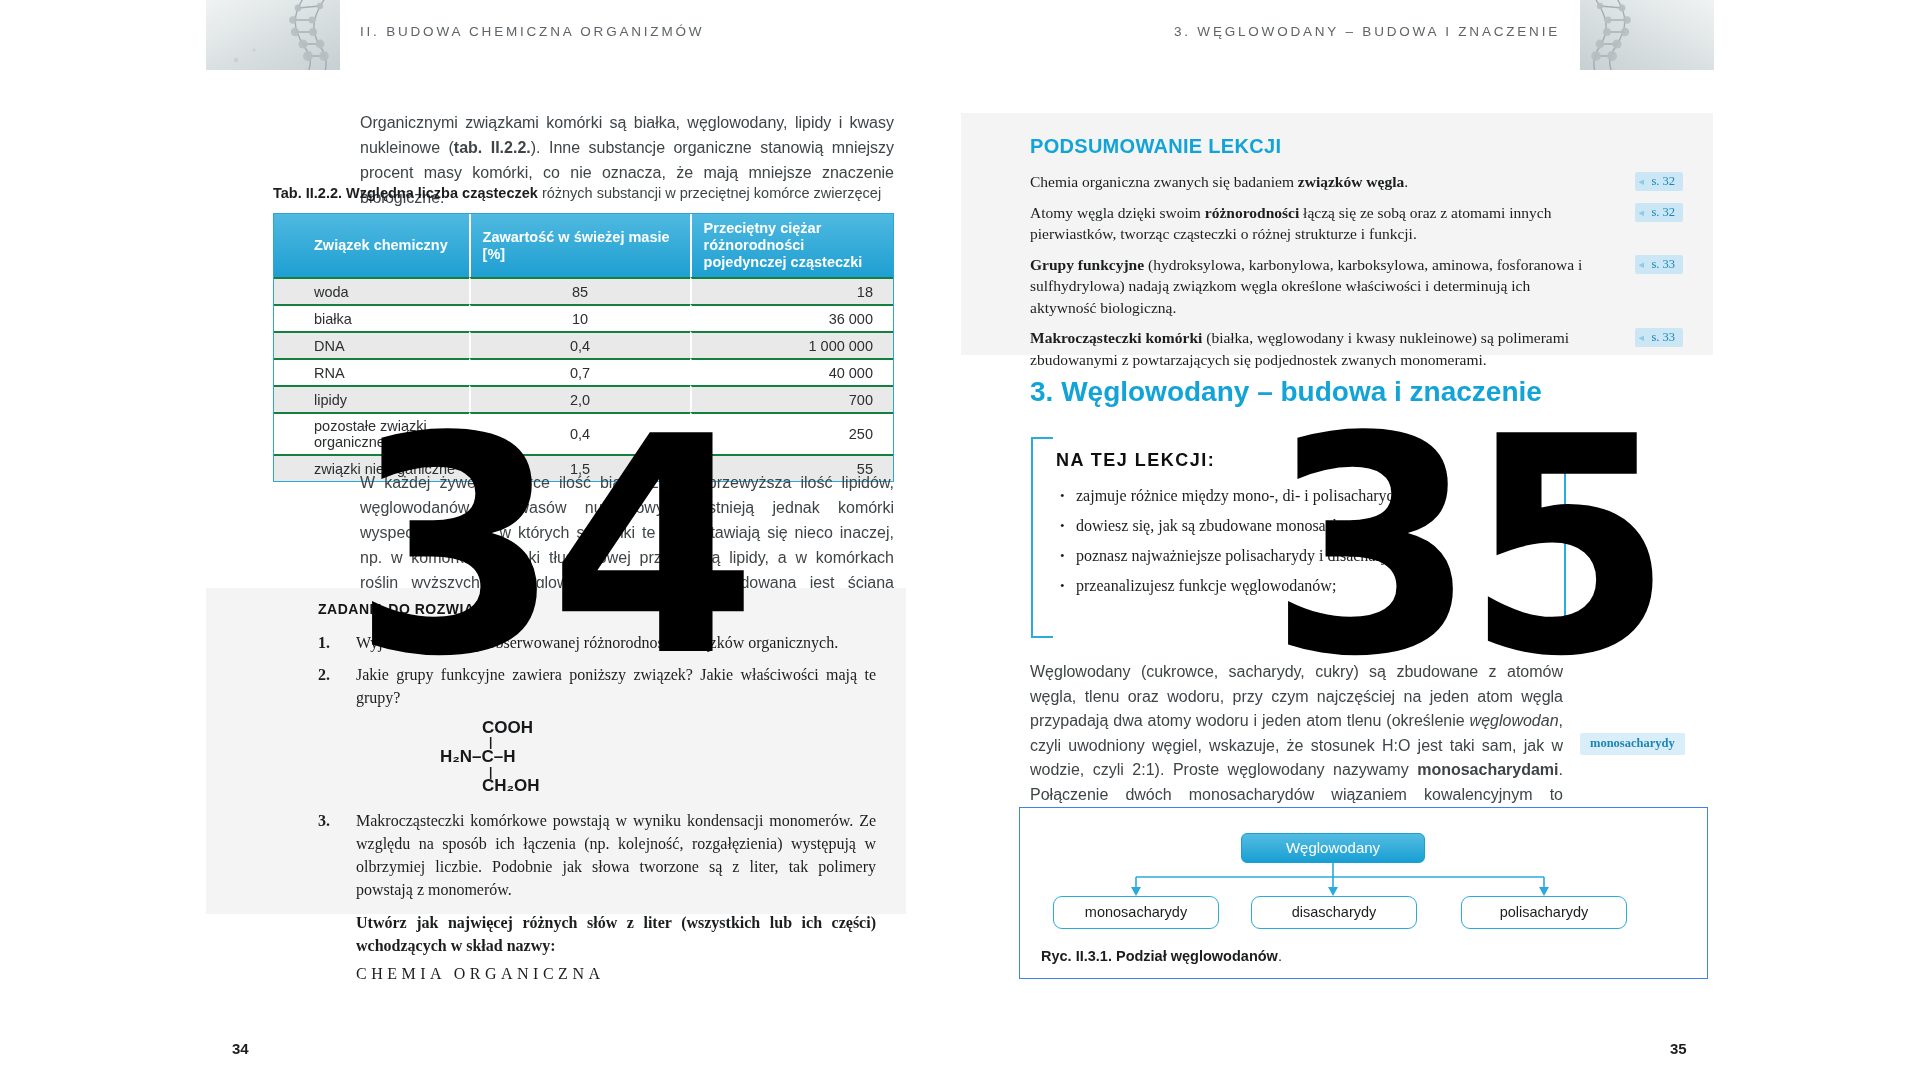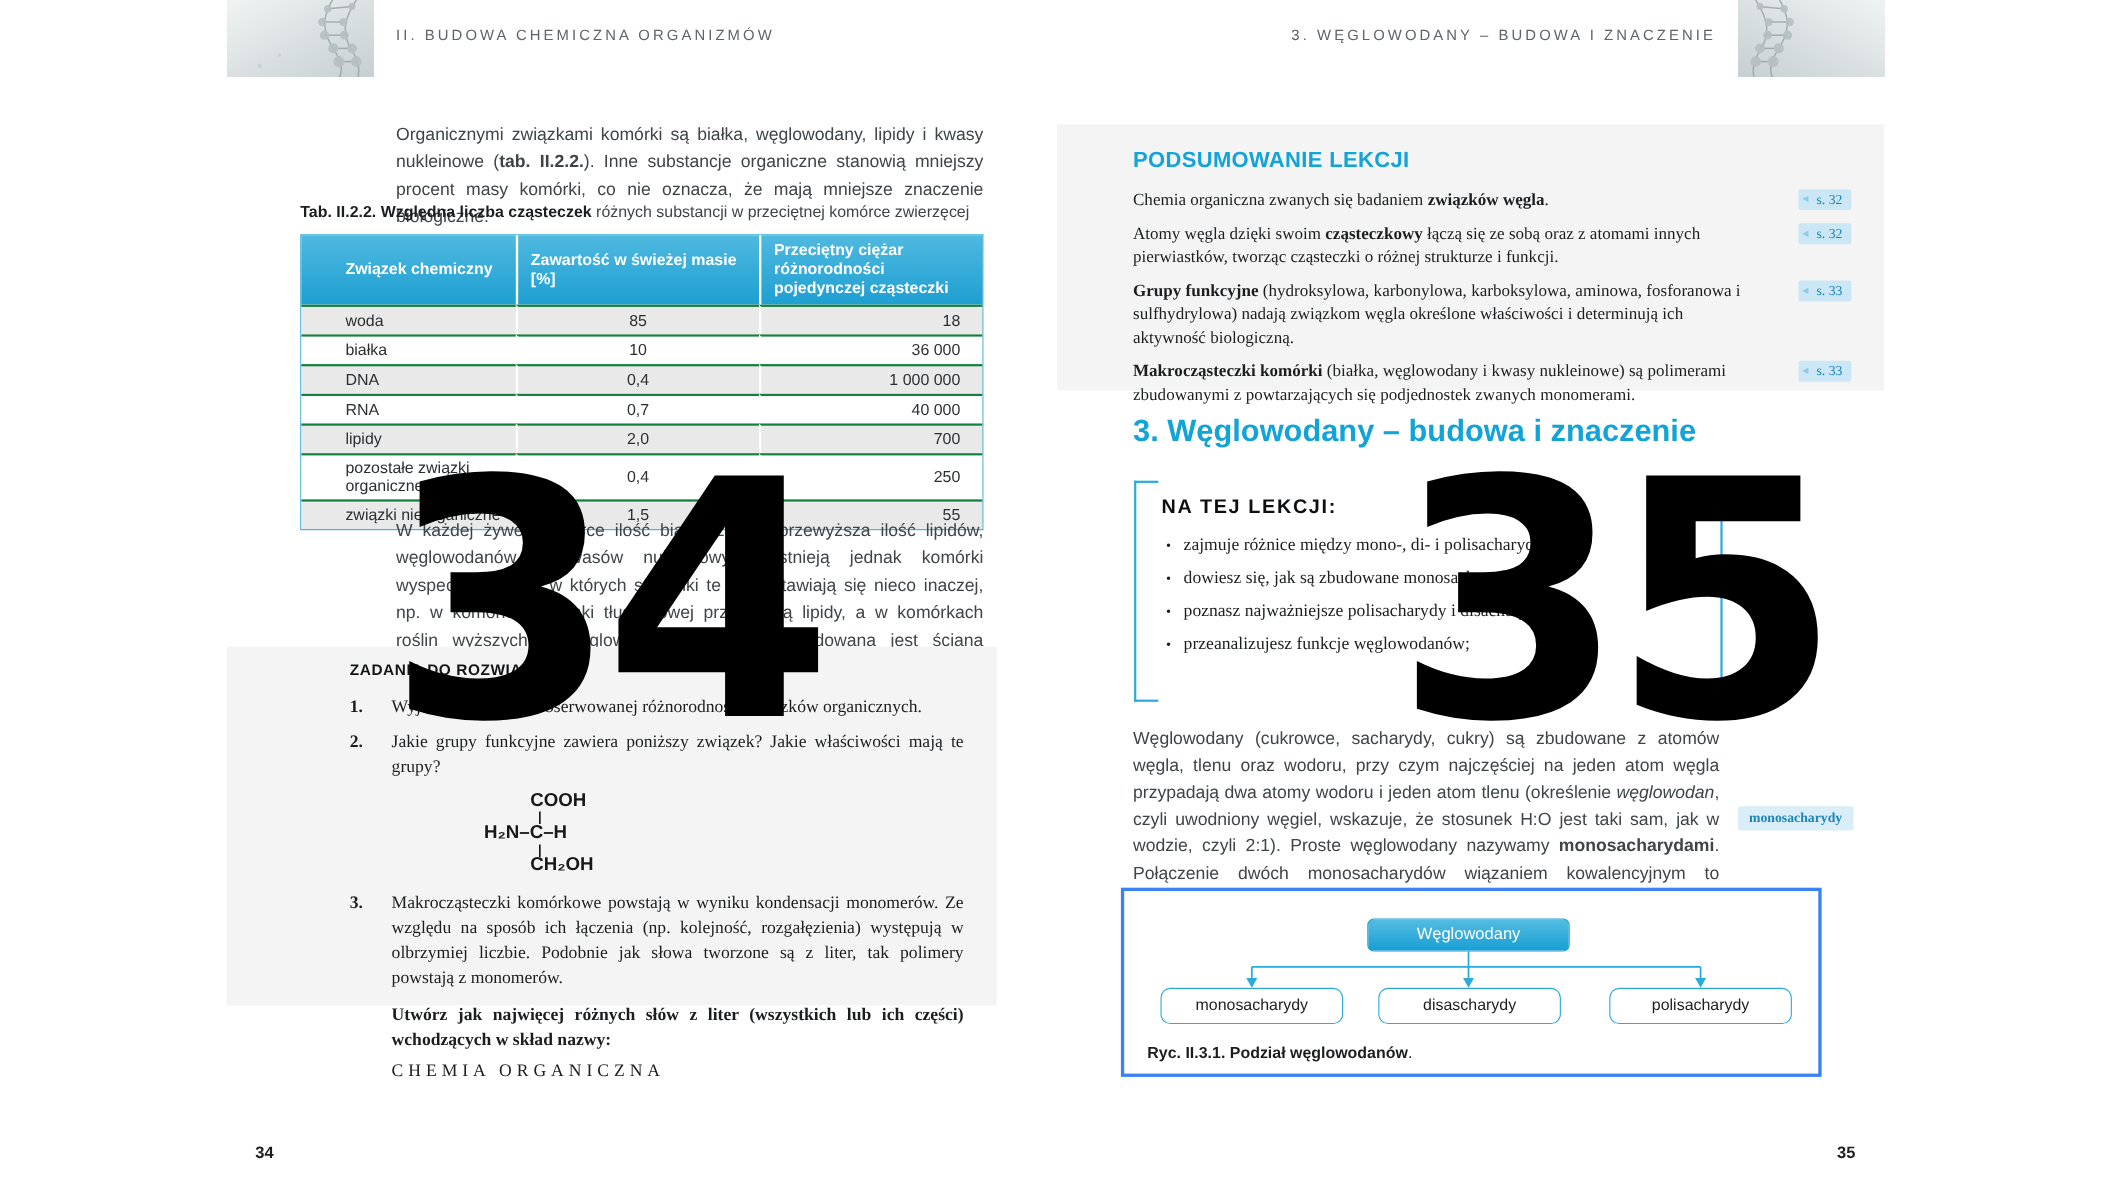--- a/index.html
+++ b/index.html
@@ -86,22 +86,22 @@
                        font-family:"Liberation Serif", serif; font-size:16px; line-height:25px; color:#1b1d1f; }
   .lesson-bullets li::before { content:"•"; position:absolute; left:2px; font-size:13px; color:#1b1d1f; }
 
   .right-para { left:1030px; top:660px; width:533px; line-height:24.5px; }
 
   .margin-note { position:absolute; left:1580px; top:733px; background:#d9eef8; color:#1d84b5;
                  font-family:"Liberation Serif", serif; font-weight:bold; font-size:12.5px;
                  padding:3px 10px 4px; border-radius:2px; }
 
   
-  .figure-box { position:absolute; left:1019px; top:807px; width:637px; height:172px; background:#fff;
-                border:3px solid #3b82f6; }
+  .figure-box { position:absolute; left:1019px; top:807px; width:689px; height:172px; background:#fff;
+                border:1px solid #3b82f6; }
   .root-node { position:absolute; left:221px; top:25px; width:184px; height:30px;
                background:linear-gradient(#54bce2,#189fd3); border:1px solid #189fd3; border-radius:6px;
                color:#fff; font-size:15px; text-align:center; line-height:28px; }
   .connectors { position:absolute; left:0; top:0; }
   .child-node { position:absolute; top:88px; width:166px; height:33px; background:#fff;
                 border:1.5px solid #29abdc; border-radius:9px; color:#1b1d1f; font-size:14.5px;
                 text-align:center; line-height:30px; }
   .child-node:nth-child(1) { left:33px; }
   .child-node:nth-child(2) { left:231px; }
   .child-node:nth-child(3) { left:441px; }
@@ -246,21 +246,21 @@
             <div class="f-bot">CH₂OH</div>
           </div></div>
         <div class="task"><span class="task-num">3.</span><span class="task-text">Makrocząsteczki komórkowe powstają w wyniku kondensacji monomerów. Ze względu na sposób ich łączenia (np. kolejność, rozgałęzienia) występują w olbrzymiej liczbie. Podobnie jak słowa tworzone są z liter, tak polimery powstają z monomerów.</span><p class="task-extra">Utwórz jak najwięcej różnych słów z liter (wszystkich lub ich części) wchodzących w skład nazwy:</p><p class="task-spaced">CHEMIA ORGANICZNA</p></div>
       </div>
   </div>
 
   <div class="summary-box">
     <h3 class="summary-heading">PODSUMOWANIE LEKCJI</h3>
     <div class="summary-list">
         <div class="sum-item"><span>Chemia organiczna zwanych się badaniem </span><span class="b">związków węgla</span><span>.</span><span class="badge">s. 32</span></div>
-        <div class="sum-item"><span>Atomy węgla dzięki swoim </span><span class="b">cząsteczkowy</span><span> łączą się ze sobą oraz z atomami innych pierwiastków, tworząc cząsteczki o różnej strukturze i funkcji.</span><span class="badge">s. 32</span></div>
+        <div class="sum-item"><span>Atomy węgla dzięki swoim </span><span class="b">różnorodności</span><span> łączą się ze sobą oraz z atomami innych pierwiastków, tworząc cząsteczki o różnej strukturze i funkcji.</span><span class="badge">s. 32</span></div>
         <div class="sum-item"><span class="b">Grupy funkcyjne</span><span> (hydroksylowa, karbonylowa, karboksylowa, aminowa, fosforanowa i sulfhydrylowa) nadają związkom węgla określone właściwości i determinują ich aktywność biologiczną.</span><span class="badge">s. 33</span></div>
         <div class="sum-item"><span class="b">Makrocząsteczki komórki</span><span> (białka, węglowodany i kwasy nukleinowe) są polimerami zbudowanymi z powtarzających się podjednostek zwanych monomerami.</span><span class="badge">s. 33</span></div>
       </div>
   </div>
 
   <h1 class="lesson-title">3. Węglowodany – budowa i znaczenie</h1>
 
   <div class="bracket bracket-left"></div>
   <div class="bracket bracket-right"></div>
   <h4 class="lesson-box-heading">NA TEJ LEKCJI:</h4>

